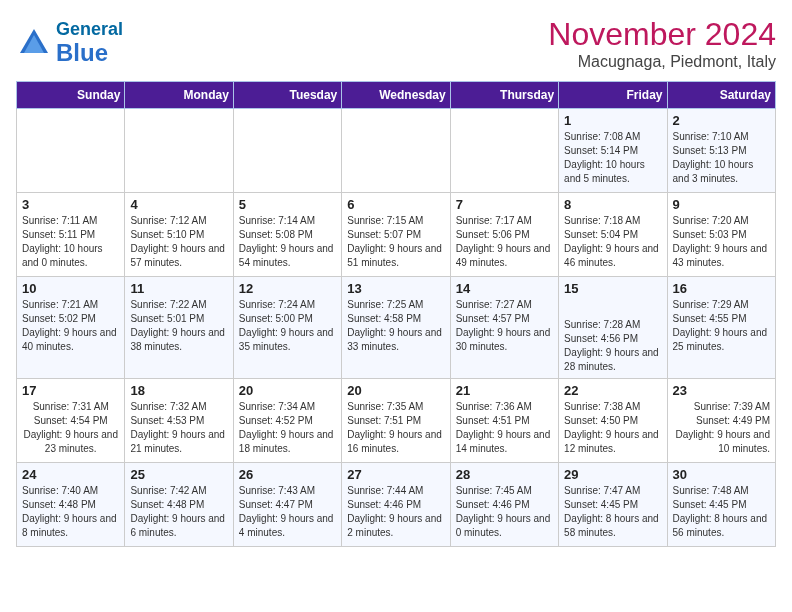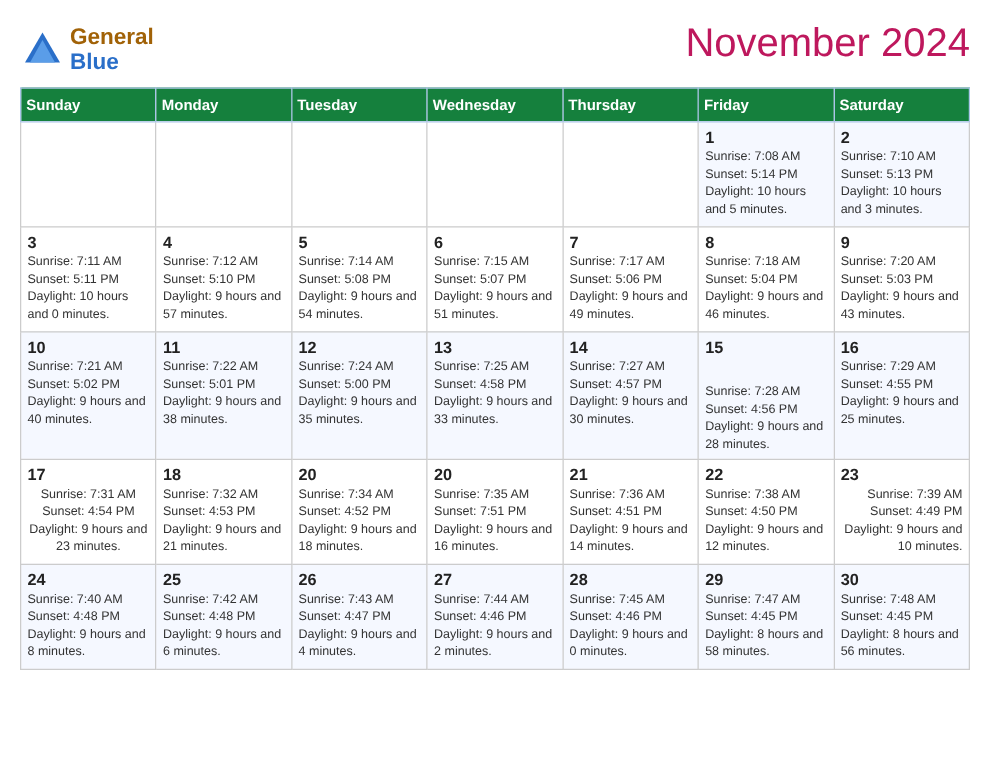--- a/index.html
+++ b/index.html
@@ -22,24 +22,24 @@
       margin-top: 4px;
     }
     .logo-text {
       display: flex;
       flex-direction: column;
       line-height: 1.1;
     }
     .logo-general {
       font-size: 18px;
       font-weight: bold;
-      color: #a16207;
+      color: #0369a1;
     }
     .logo-blue {
-      font-size: 18px;
+      font-size: 24px;
       font-weight: bold;
       color: #2a6fc9;
     }
     .logo-icon {
       width: 36px;
       height: 36px;
       margin-right: 4px;
     }
     .title-block {
       text-align: right;
@@ -52,26 +52,26 @@
     .location {
       font-size: 16px;
       color: #444;
     }
     table {
       width: 100%;
       border-collapse: collapse;
       table-layout: fixed;
     }
     thead tr th {
-      background: #15803d;
+      background: #4c1d95;
       color: #fff;
       font-size: 12px;
       font-weight: bold;
       padding: 6px 4px;
-      text-align: left;
+      text-align: right;
       border: 1px solid #aac4e8;
     }
     tbody tr td {
       vertical-align: top;
       border: 1px solid #ccc;
       padding: 4px 5px;
       font-size: 10px;
       color: #333;
       height: 84px;
       background: #fff;
@@ -104,20 +104,21 @@
       <polygon points="18,4 32,28 4,28" fill="#2a6fc9"></polygon>
       <polygon points="18,10 28,28 8,28" fill="#5a9de8"></polygon>
     </svg>
     <div class="logo-text">
       <span class="logo-general">General</span>
       <span class="logo-blue">Blue</span>
     </div>
   </div>
   <div class="title-block">
     <div class="month-title">November 2024</div>
+    <div class="location">Macugnaga, Piedmont, Italy</div>
   </div>
 </div>
 
 <table>
   <thead>
     <tr>
       <th>Sunday</th>
       <th>Monday</th>
       <th>Tuesday</th>
       <th>Wednesday</th>

